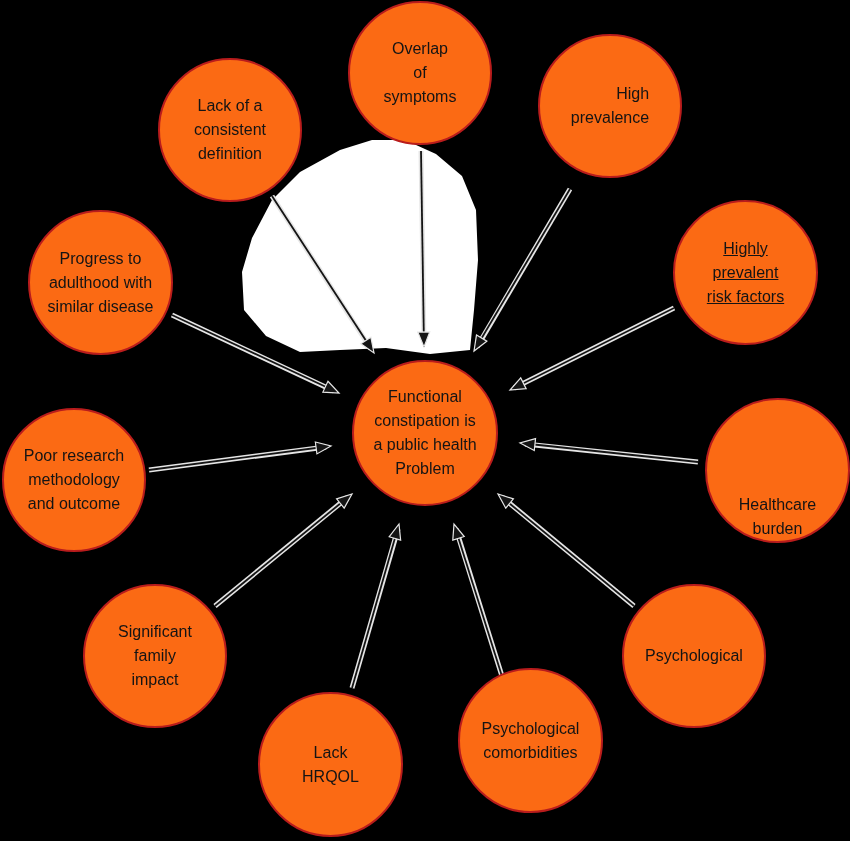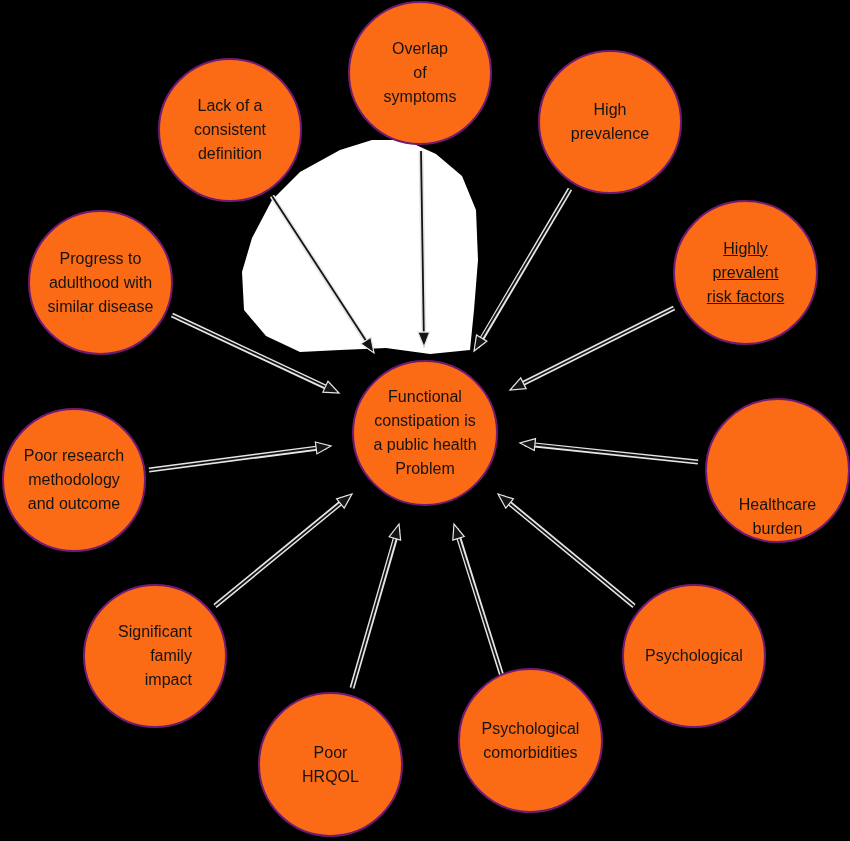--- a/index.html
+++ b/index.html
@@ -3,34 +3,34 @@
 <meta charset="utf-8">
 <style>
   html,body{margin:0;padding:0;background:#000;}
   .stage{
     position:relative;width:850px;height:841px;background:#000;overflow:hidden;
     font-family:"Liberation Sans","DejaVu Sans",sans-serif;
   }
   .layer{position:absolute;left:0;top:0;}
   .node{
     position:absolute;box-sizing:border-box;border-radius:50%;
-    background:#fb6a14;border:2px solid #701a75;
+    background:#fb6a14;border:2px solid #b91c1c;
     display:flex;align-items:center;justify-content:center;
     text-align:center;color:#141414;font-size:16px;line-height:24px;
     white-space:pre-line;z-index:2;
   }
   .c-center{left:352px;top:360px;width:146px;height:146px;}
   .c0{left:348px;top:1px;width:144px;height:144px;}
-  .c1{left:538px;top:50px;width:144px;height:144px;}
+  .c1{left:538px;top:34px;width:144px;height:144px;text-align:right;}
   .c2{left:673px;top:200px;width:145px;height:145px;text-decoration:underline;}
   .c3{left:705px;top:398px;width:145px;height:145px;align-items:flex-end;}
   .c4{left:622px;top:584px;width:144px;height:144px;}
   .c5{left:458px;top:668px;width:145px;height:145px;}
   .c6{left:258px;top:692px;width:145px;height:145px;}
-  .c7{left:83px;top:584px;width:144px;height:144px;text-align:right;}
+  .c7{left:83px;top:584px;width:144px;height:144px;}
   .c8{left:2px;top:408px;width:144px;height:144px;}
   .c9{left:28px;top:210px;width:145px;height:145px;}
   .c10{left:158px;top:58px;width:144px;height:144px;}
   .arrow-halo{stroke:#e6e6e6;stroke-width:5;fill:none;}
   .arrow-core{stroke:#141414;stroke-width:1.8;fill:none;}
 </style>
 </head>
 <body>
 
 <div class="stage">
@@ -109,21 +109,21 @@
 burden</span>
   </div>
   <div class="node c4">
     <span>Psychological</span>
   </div>
   <div class="node c5">
     <span>Psychological
 comorbidities</span>
   </div>
   <div class="node c6">
-    <span>Poor
+    <span>Lack
 HRQOL</span>
   </div>
   <div class="node c7">
     <span>Significant
 family
 impact</span>
   </div>
   <div class="node c8">
     <span>Poor research
 methodology

